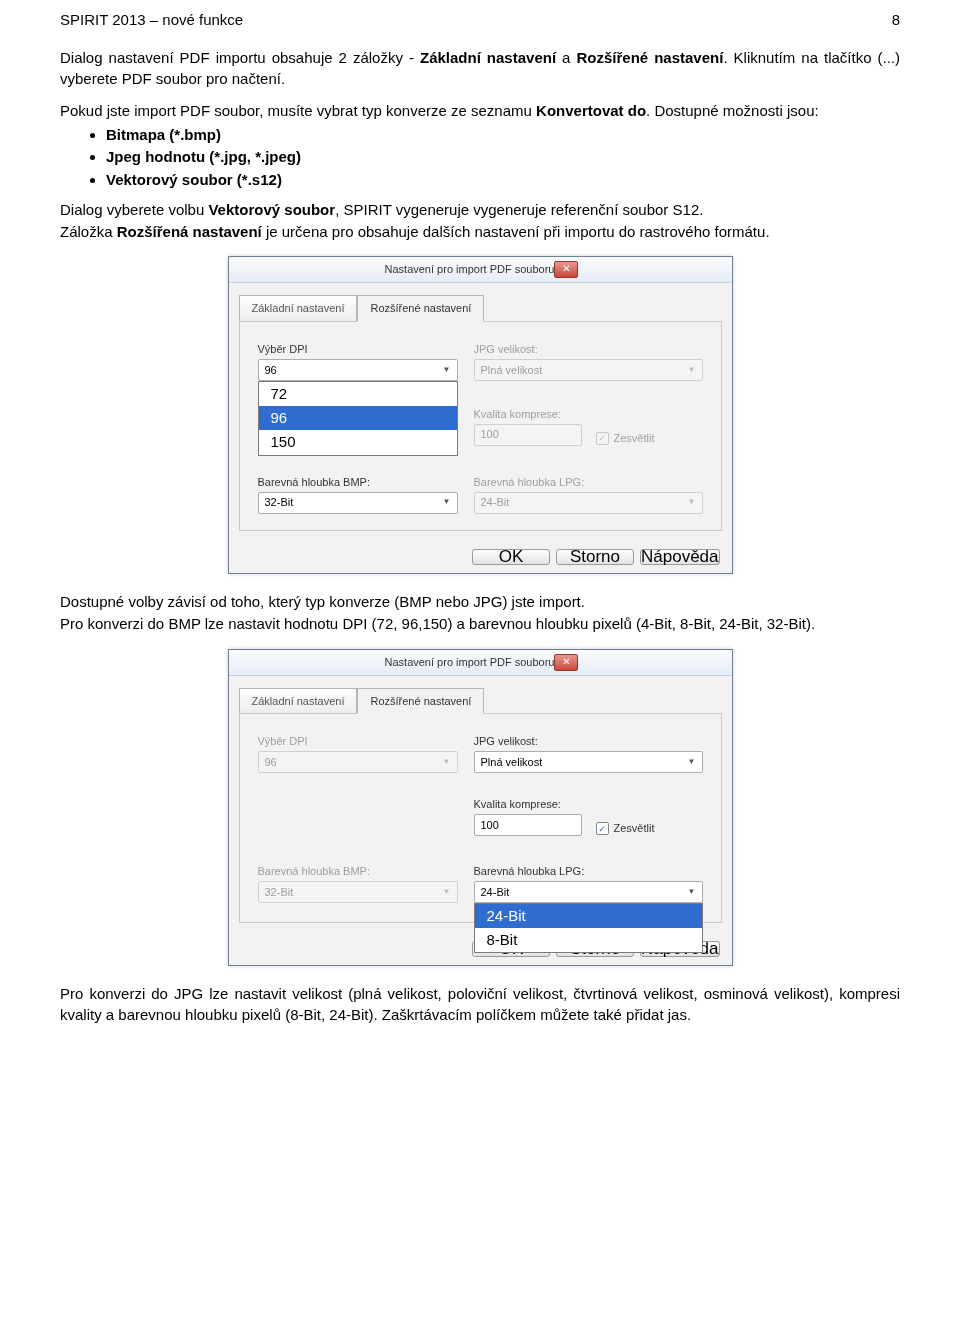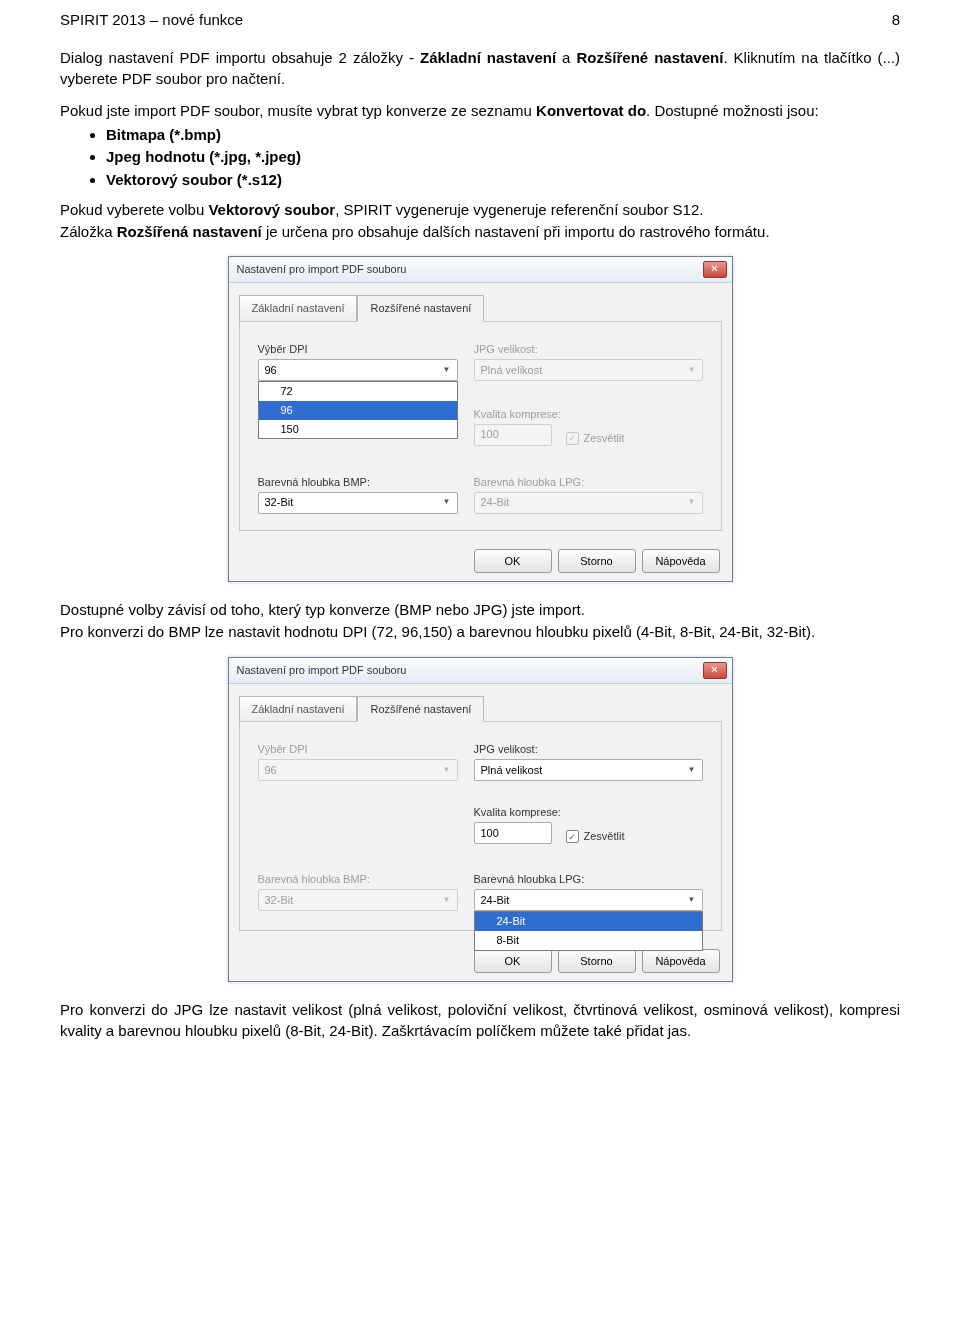--- a/index.html
+++ b/index.html
@@ -29,21 +29,21 @@
     width: 505px;
     margin: 14px auto 18px auto;
     border: 1px solid #6f7e95;
     background: #f2f2f2;
     font-size: 11px;
     box-shadow: 0 0 4px rgba(0,0,0,0.2);
     position: relative;
   }
   .titlebar {
     display: flex;
-    justify-content: space-between;
+    justify-content: center;
     align-items: center;
     background: linear-gradient(#fbfcfd, #e5ecf5);
     border-bottom: 1px solid #c6cedb;
     padding: 4px 5px 4px 8px;
     height: 26px;
   }
   .titlebar-title { color: #333; }
   .close-btn {
     width: 24px;
     height: 17px;
@@ -132,48 +132,48 @@
   .cb-label.disabled { color: #9e9e9e; }
   .dropdown-list {
     position: absolute;
     left: 0; right: 0;
     top: 22px;
     background: #fff;
     border: 1px solid #7a7a7a;
     z-index: 5;
   }
   .dropdown-list .item {
-    padding: 2px 22px;
-    font-size: 11px;
+    padding: 2px 12px;
+    font-size: 15px;
   }
   .dropdown-list .item.sel {
     background: #2f6dd0;
     color: #fff;
   }
   .button-row {
     display: flex;
     justify-content: flex-end;
     gap: 6px;
     padding: 8px 12px;
     background: #f2f2f2;
   }
   .dlg-btn {
     min-width: 78px;
-    height: 24px;
+    height: 16px;
     background: linear-gradient(#fdfdfd, #e3e3e3);
     border: 1px solid #9a9a9a;
     border-radius: 3px;
-    font-size: 11px;
+    font-size: 17px;
     display: flex;
     align-items: center;
     justify-content: center;
     cursor: pointer;
   }
   .kvalita-wrap { display: flex; align-items: flex-end; gap: 14px; }
-  .kvalita-wrap .txt { width: 78px; }
+  .kvalita-wrap .txt { width: 108px; }
 </style>
 </head>
 <body>
 
 <div class="doc-header">
   <span>SPIRIT 2013 – nové funkce</span>
   <span>8</span>
 </div>
 
 <p class="para">
@@ -183,21 +183,21 @@
 <p class="para" style="margin-bottom:4px;">
   <span>Pokud jste import PDF soubor, musíte vybrat typ konverze ze seznamu </span><span class="bold">Konvertovat do</span><span>. Dostupné možnosti jsou:</span>
 </p>
 <ul class="bullets">
   <li>Bitmapa (*.bmp)</li>
   <li>Jpeg hodnotu (*.jpg, *.jpeg)</li>
   <li>Vektorový soubor (*.s12)</li>
 </ul>
 
 <p class="para" style="margin-bottom:2px;">
-  <span>Pokud vyberete volbu </span><span class="bold">Vektorový soubor</span><span>, SPIRIT vygeneruje vygeneruje referenční soubor S12.</span>
+  <span>Dialog vyberete volbu </span><span class="bold">Vektorový soubor</span><span>, SPIRIT vygeneruje vygeneruje referenční soubor S12.</span>
 </p>
 <p class="para">
   <span>Záložka </span><span class="bold">Rozšířená nastavení</span><span> je určena pro obsahuje dalších nastavení při importu do rastrového formátu.</span>
 </p>
 
 <div class="dialog">
   <div class="titlebar">
     <span class="titlebar-title">Nastavení pro import PDF souboru</span>
     <span class="close-btn">✕</span>
   </div>

